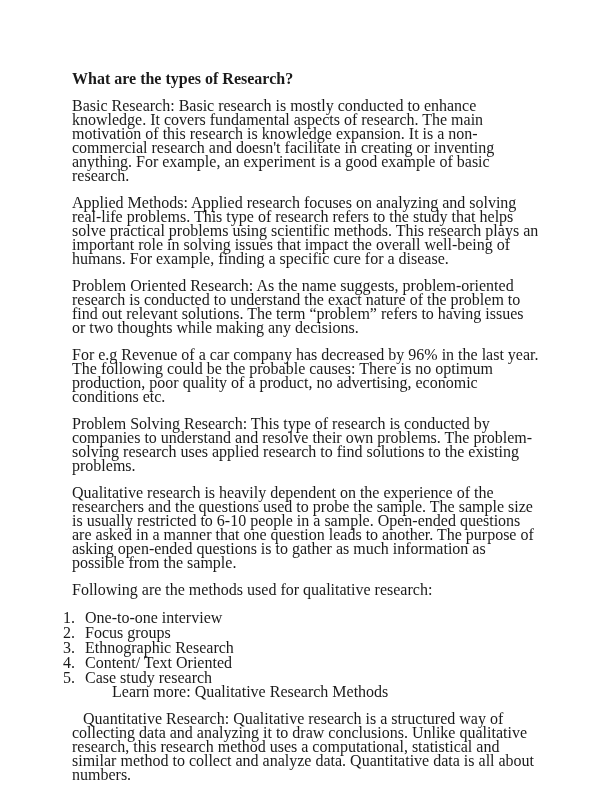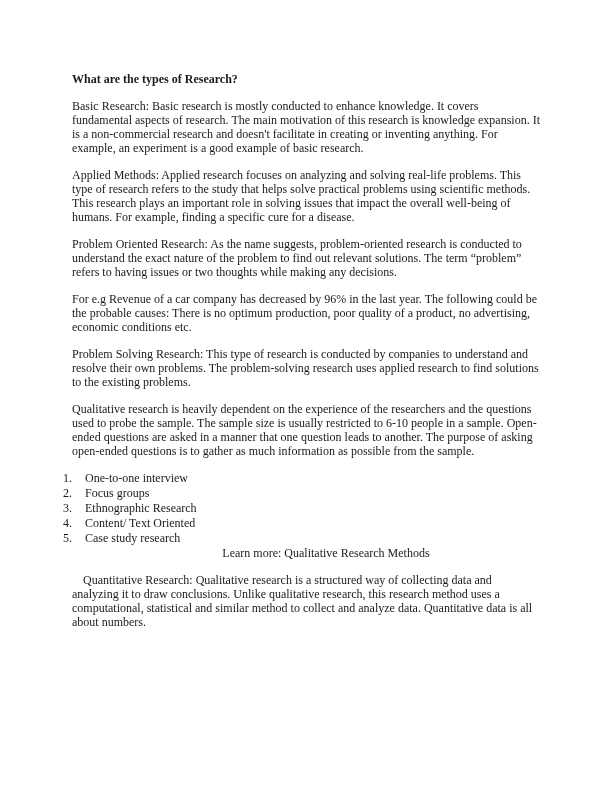--- a/index.html
+++ b/index.html
@@ -8,21 +8,21 @@
     background: #ffffff;
   }
   .page {
     position: relative;
     width: 612px;
     height: 792px;
     box-sizing: border-box;
     background: #ffffff;
     color: #1a1a1a;
     font-family: "Liberation Serif", "DejaVu Serif", serif;
-    font-size: 12px;
+    font-size: 16px;
     line-height: 14px;
     padding: 72px 72px 0 72px;
     overflow: hidden;
   }
   .page p {
     margin: 0 0 13px 0;
   }
   .heading {
     font-weight: bold;
   }
@@ -34,21 +34,20 @@
   }
   .list-row {
     display: flex;
     line-height: 15px;
   }
   .list-row .num {
     width: 22px;
     flex: 0 0 22px;
   }
   .learn-more {
-    text-align: center;
     padding-left: 40px;
     margin: 0 0 12px 0;
   }
   .outdent {
     margin-left: -10px;
     text-indent: 11px;
   }
 </style>
 </head>
 <body>
@@ -64,20 +63,21 @@
 
   <p><span class="lead">Problem Oriented Research: </span><span>As the name suggests, problem-oriented research is conducted to understand the exact nature of the problem to find out relevant solutions. The term “problem” refers to having issues or two thoughts while making any decisions.</span></p>
 
   <p><span>For e.g Revenue of a car company has decreased by 96% in the last year. The following could be the probable causes: There is no optimum production, poor quality of a product, no advertising, economic conditions etc.</span></p>
 
   <p><span class="lead">Problem Solving Research</span><span>: This type of research is conducted by companies to understand and resolve their own problems. The problem-solving research uses applied research to find solutions to the existing problems.</span></p>
 
 
   <p><span>Qualitative research is heavily dependent on the experience of the researchers and the questions used to probe the sample. The sample size is usually restricted to 6-10 people in a sample. Open-ended questions are asked in a manner that one question leads to another. The purpose of asking open-ended questions is to gather as much information as possible from the sample.</span></p>
 
+  <p><span>Following are the methods used for qualitative research:</span></p>
 
   <div class="methods-list">
     <div class="list-row">
       <span class="num">1.</span>
         <span>One-to-one interview</span>
     </div>
     <div class="list-row">
       <span class="num">2.</span>
         <span>Focus groups</span>
     </div>

